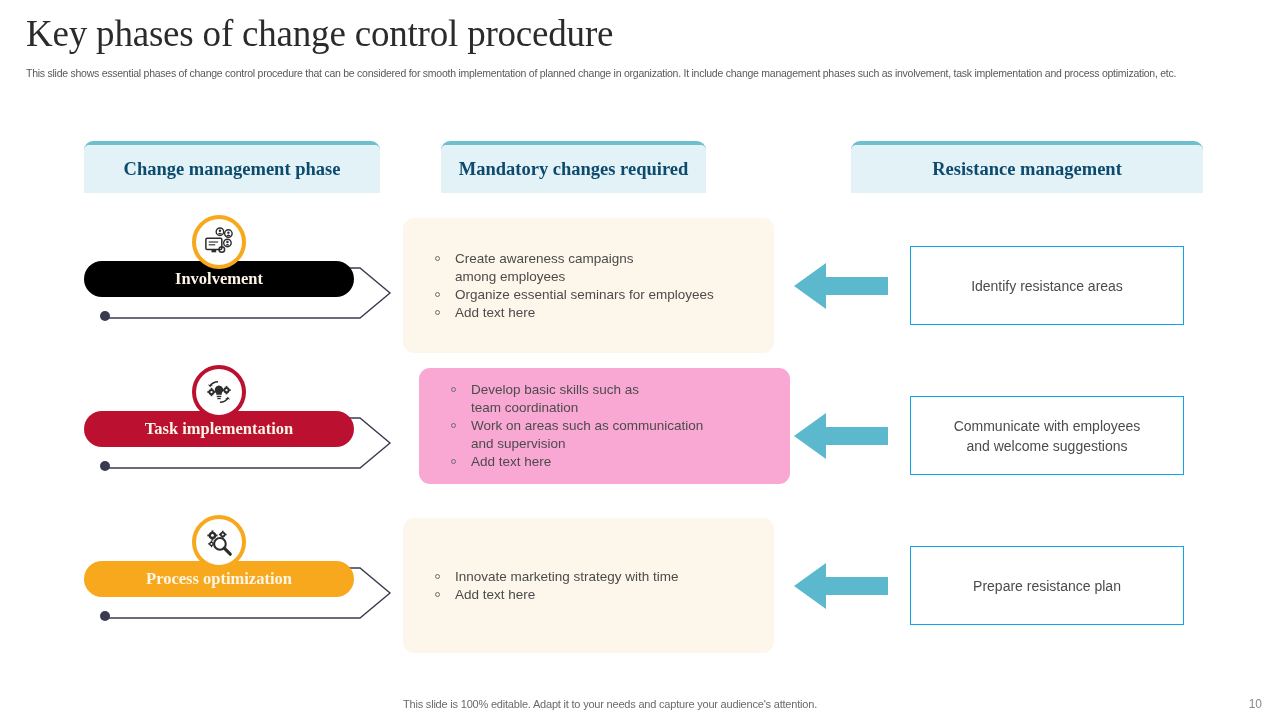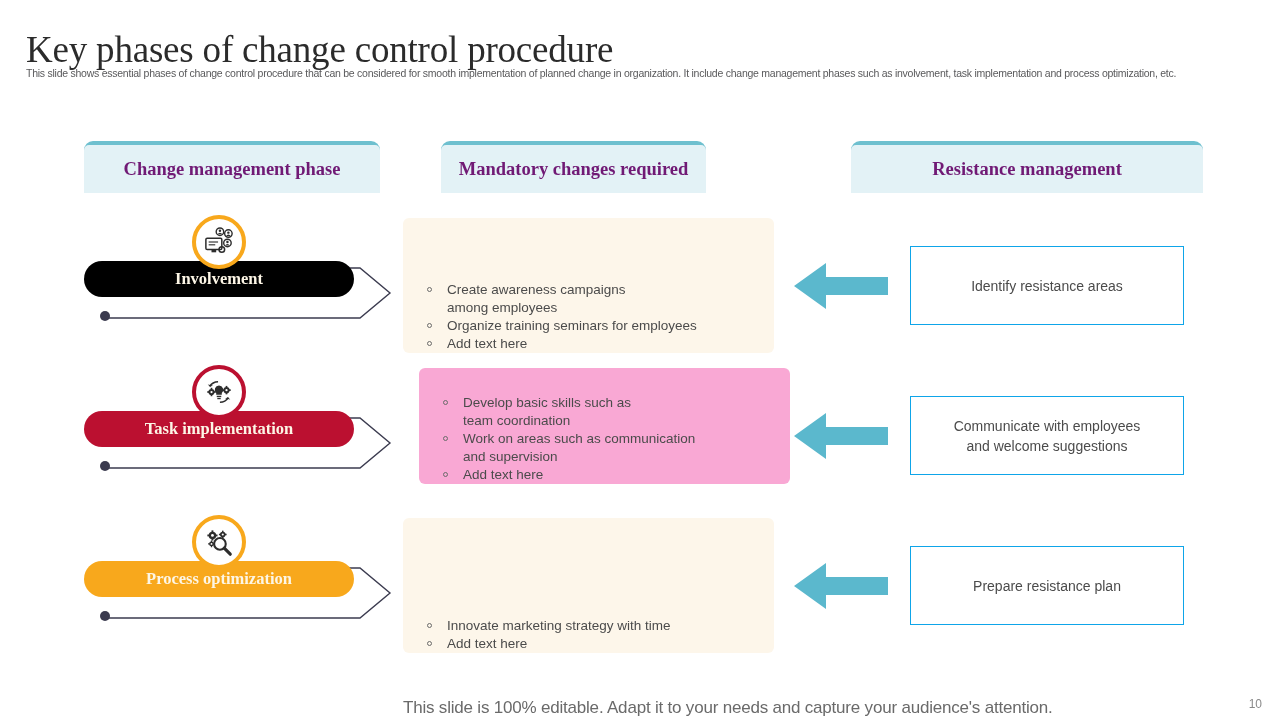--- a/index.html
+++ b/index.html
@@ -13,21 +13,21 @@
     position: relative;
     overflow: hidden;
     font-family: "Liberation Sans", sans-serif;
     color: #404040;
   }
 
   
   .slide-title {
     position: absolute;
     left: 26px;
-    top: 28px;
+    top: 12px;
     font-family: "Liberation Serif", serif;
     font-size: 37px;
     line-height: 44px;
     color: #2b2b2b;
     letter-spacing: -0.2px;
     white-space: nowrap;
   }
   .slide-subtitle {
     position: absolute;
     left: 26px;
@@ -52,21 +52,21 @@
     height: 48px;
     width: 100%;
     background: #e3f2f6;
     border-radius: 5px 5px 0 0;
     display: flex;
     align-items: center;
     justify-content: center;
     font-family: "Liberation Serif", serif;
     font-weight: bold;
     font-size: 18.5px;
-    color: #701a75;
+    color: #0c4a6e;
   }
   #hdr-0 { left: 84px;  top: 141px; width: 296px; }
   #hdr-1 { left: 441px; top: 141px; width: 265px; }
   #hdr-2 { left: 851px; top: 141px; width: 352px; }
 
   
   .phase-row { position: absolute; left: 84px; width: 300px; height: 130px; }
   #phase-0 { top: 215px; }
   #phase-1 { top: 365px; }
   #phase-2 { top: 515px; }
@@ -123,26 +123,26 @@
   }
   #dot-0 { top: 311px; }
   #dot-1 { top: 461px; }
   #dot-2 { top: 611px; }
 
   
   .bullet-card {
     position: absolute;
     left: 403px;
     width: 371px;
-    border-radius: 6px;
-    box-sizing: border-box;
-    padding: 0 22px;
+    border-radius: 11px;
+    box-sizing: border-box;
+    padding: 0 30px;
     display: flex;
     flex-direction: column;
-    justify-content: flex-end;
+    justify-content: center;
   }
   #card-0 { top: 218px; height: 135px; background: #fdf6ea; }
   #card-1 { top: 368px; height: 116px; background: #f9a8d4; margin-left: 16px; }
   #card-2 { top: 518px; height: 135px; background: #fdf6ea; }
 
   .bullet-list { list-style: none; margin: 0; padding: 0; }
   .bullet-item {
     position: relative;
     padding-left: 22px;
     font-size: 13.5px;
@@ -187,21 +187,21 @@
   }
   #box-0 { top: 246px; }
   #box-1 { top: 396px; }
   #box-2 { top: 546px; }
 
   
   .footer-note {
     position: absolute;
     left: 403px;
     top: 698px;
-    font-size: 17px;
+    font-size: 11px;
     color: #6a6a6a;
     letter-spacing: -0.2px;
   }
   .page-number {
     position: absolute;
     right: 18px;
     top: 697px;
     font-size: 12px;
     color: #8a8a8a;
   }
@@ -324,21 +324,21 @@
       <line x1="21.6" y1="22.6" x2="28" y2="29" stroke="#2d2d2d" stroke-width="3.4" stroke-linecap="round"></line>
     </svg>
   </div>
 </div>
 <div class="phase-dot" id="dot-2"></div>
 
 <div class="bullet-card" id="card-0">
   <ul class="bullet-list">
     <li class="bullet-item" style="white-space: pre-line;">Create awareness campaigns
 among employees</li>
-    <li class="bullet-item">Organize training  seminars for employees</li>
+    <li class="bullet-item">Organize essential  seminars for employees</li>
     <li class="bullet-item">Add text here</li>
   </ul>
 </div>
 <div class="bullet-card" id="card-1">
   <ul class="bullet-list">
     <li class="bullet-item" style="white-space: pre-line;">Develop basic skills such as
 team coordination</li>
     <li class="bullet-item" style="white-space: pre-line;">Work on areas such as communication
 and supervision</li>
     <li class="bullet-item">Add text here</li>

